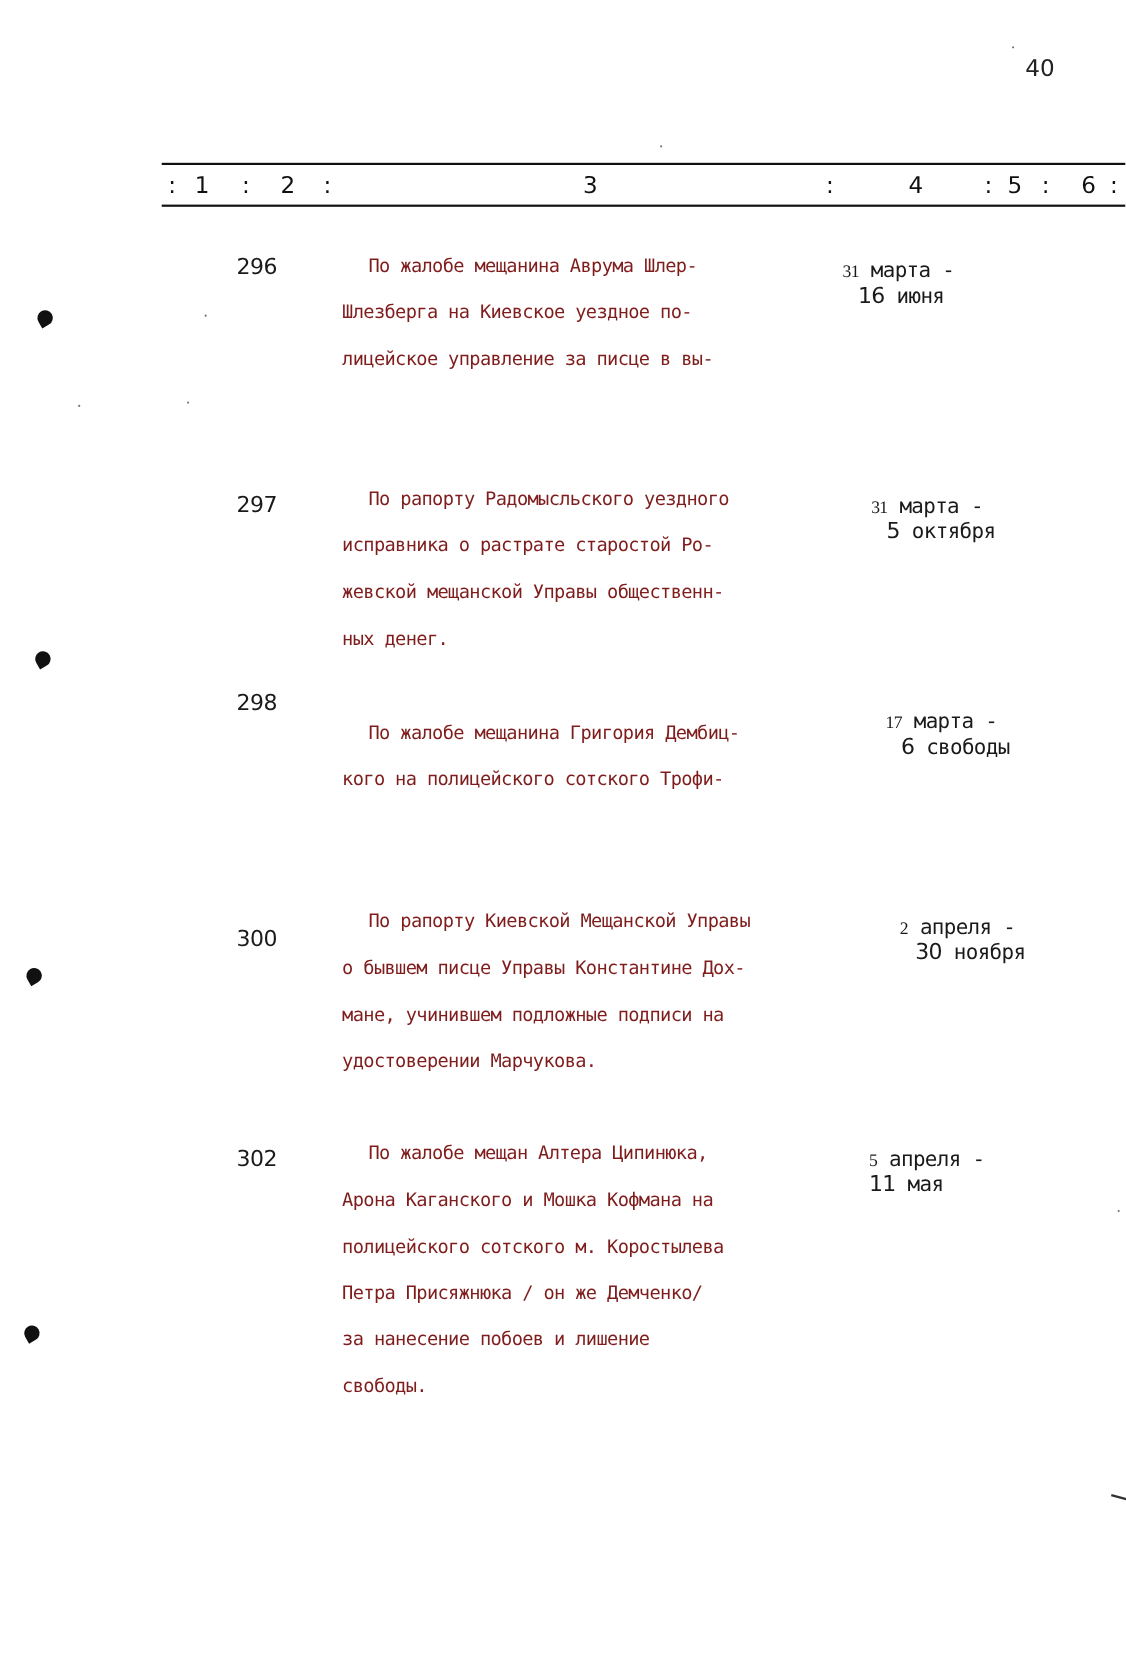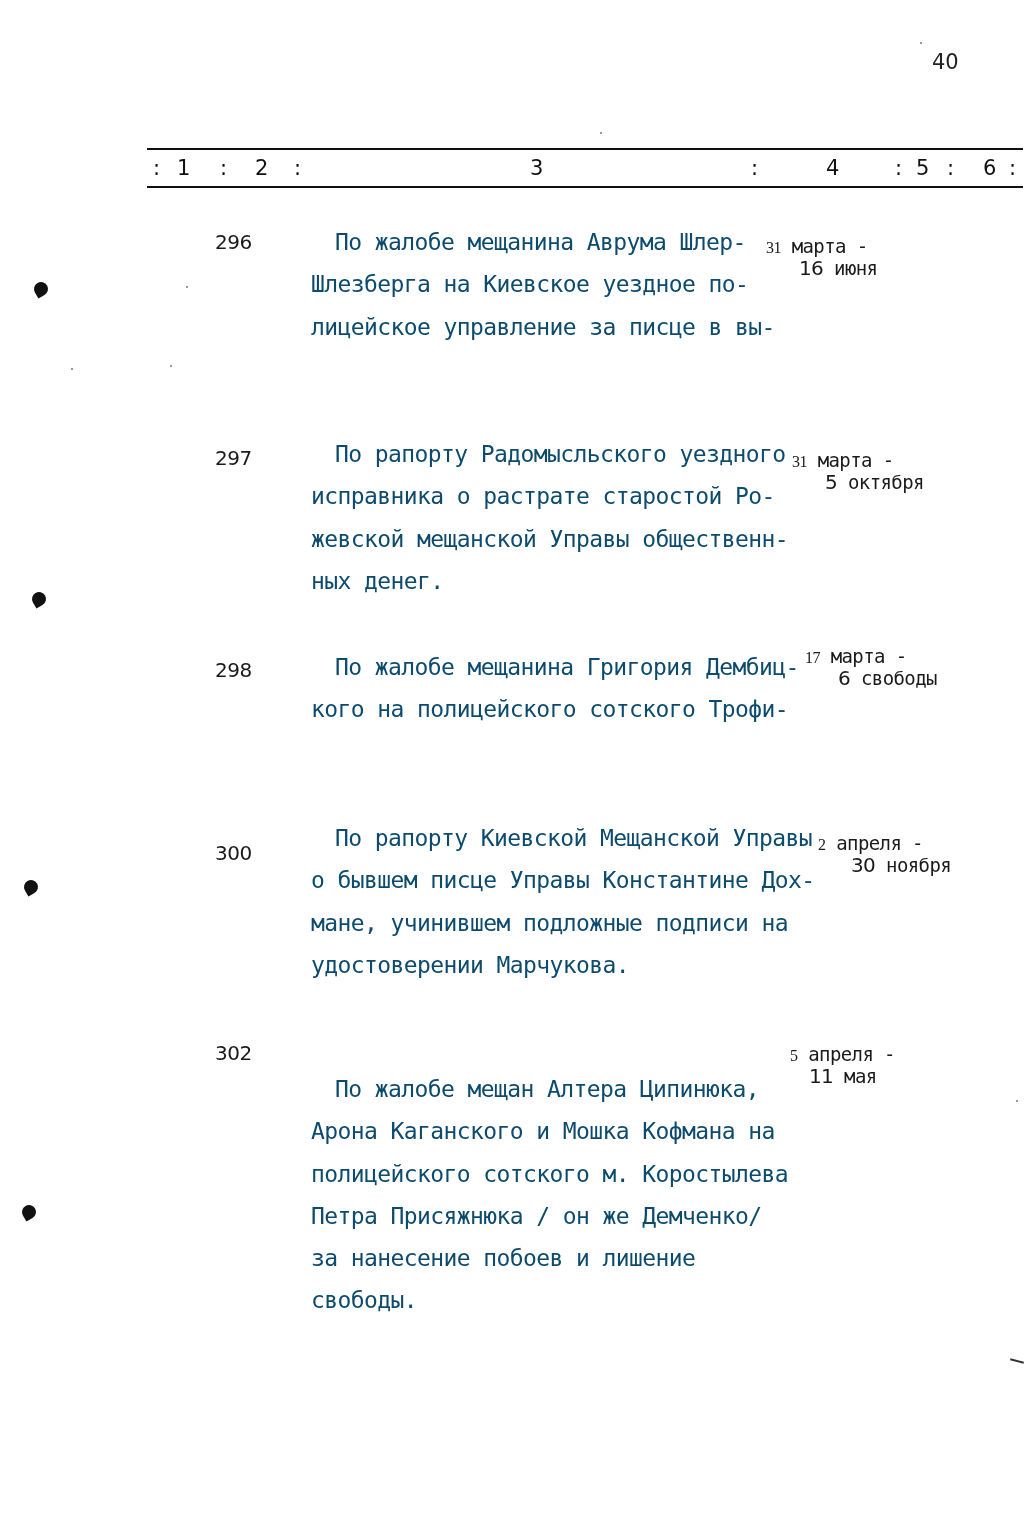--- a/index.html
+++ b/index.html
@@ -18,32 +18,32 @@
   .hdr {
     position: absolute; top: 156px; font-family: "DejaVu Sans", sans-serif;
     font-size: 21px; color: #111; white-space: pre;
   }
   .entry-num {
     position: absolute; left: 167px; font-family: "DejaVu Sans", sans-serif;
     font-size: 20px; letter-spacing: -0.5px; color: #1a1a1a; margin-left: 48px;
   }
   .entry-text {
     position: absolute; left: 311px; width: 480px;
-    font-size: 23px; line-height: 42.3px; letter-spacing: -0.6px; color: #0c4a6e;
+    font-size: 17px; line-height: 42.3px; letter-spacing: -0.6px; color: #7f1d1d;
   }
   .entry-text .line { display: block; white-space: nowrap; }
   .entry-text .line.first { padding-left: 24px; }
   .entry-date {
     position: absolute; font-size: 19px; line-height: 21px; letter-spacing: -0.6px; color: #1a1a1a;
     white-space: nowrap;
   }
   .entry-date .d1 { display: block; }
   .entry-date .d1 .day { font-family: Liberation Serif, serif; font-size: 16px; }
   .entry-date .d2 { display: block; padding-left: 14px; }
-  .entry-date .d2 .day { font-family: "DejaVu Sans", sans-serif; font-size: 20px; margin-left: 19px; }
+  .entry-date .d2 .day { font-family: "DejaVu Sans", sans-serif; font-size: 20px; }
   .margin-mark {
     position: absolute; width: 14px; height: 14px; background: #111;
     border-radius: 50% 50% 50% 0; transform: rotate(-30deg);
   }
   .speck { position: absolute; width: 2px; height: 2px; background: #777; border-radius: 50%; }
   .dash-mark { position: absolute; width: 14px; height: 2px; background: #333; transform: rotate(15deg); }
 </style>
 </head>
 <body>
 
@@ -90,21 +90,21 @@
       <span class="line">жевской мещанской Управы общественн-</span>
       <span class="line">ных денег.</span>
     </div>
     <div class="entry-date" style="left:792px; top:450px">
       <span class="d1"><span class="day">31</span> <span>марта -</span></span>
       <span class="d2"><span class="day">5</span> <span>октября</span></span>
     </div>
   </div>
 
   <div>
-    <div class="entry-num" style="top:658px">298</div>
+    <div class="entry-num" style="top:626px">298</div>
     <div class="entry-text" style="top:646px">
       <span class="line first">По жалобе мещанина Григория Дембиц-</span>
       <span class="line">кого на полицейского сотского Трофи-</span>
     </div>
     <div class="entry-date" style="left:805px; top:646px">
       <span class="d1"><span class="day">17</span> <span>марта -</span></span>
       <span class="d2"><span class="day">6</span> <span>свободы</span></span>
     </div>
   </div>
 
@@ -117,21 +117,21 @@
       <span class="line">удостоверении Марчукова.</span>
     </div>
     <div class="entry-date" style="left:818px; top:833px">
       <span class="d1"><span class="day">2</span> <span>апреля -</span></span>
       <span class="d2"><span class="day">30</span> <span>ноября</span></span>
     </div>
   </div>
 
   <div>
     <div class="entry-num" style="top:1041px">302</div>
-    <div class="entry-text" style="top:1068px">
+    <div class="entry-text" style="top:1028px">
       <span class="line first">По жалобе мещан Алтера Ципинюка,</span>
       <span class="line">Арона Каганского и Мошка Кофмана на</span>
       <span class="line">полицейского сотского м. Коростылева</span>
       <span class="line">Петра Присяжнюка / он же Демченко/</span>
       <span class="line">за нанесение побоев и лишение</span>
       <span class="line">свободы.</span>
     </div>
     <div class="entry-date" style="left:790px; top:1044px">
       <span class="d1"><span class="day">5</span> <span>апреля -</span></span>
       <span class="d2" style="padding-left:0"><span class="day">11</span> <span>мая</span></span>

